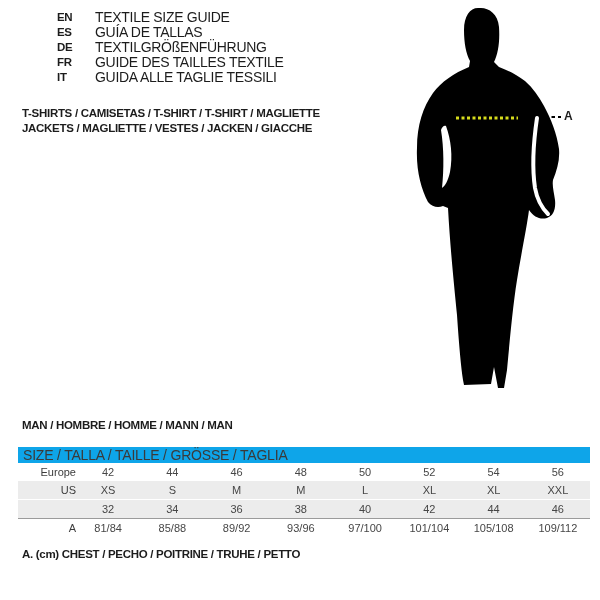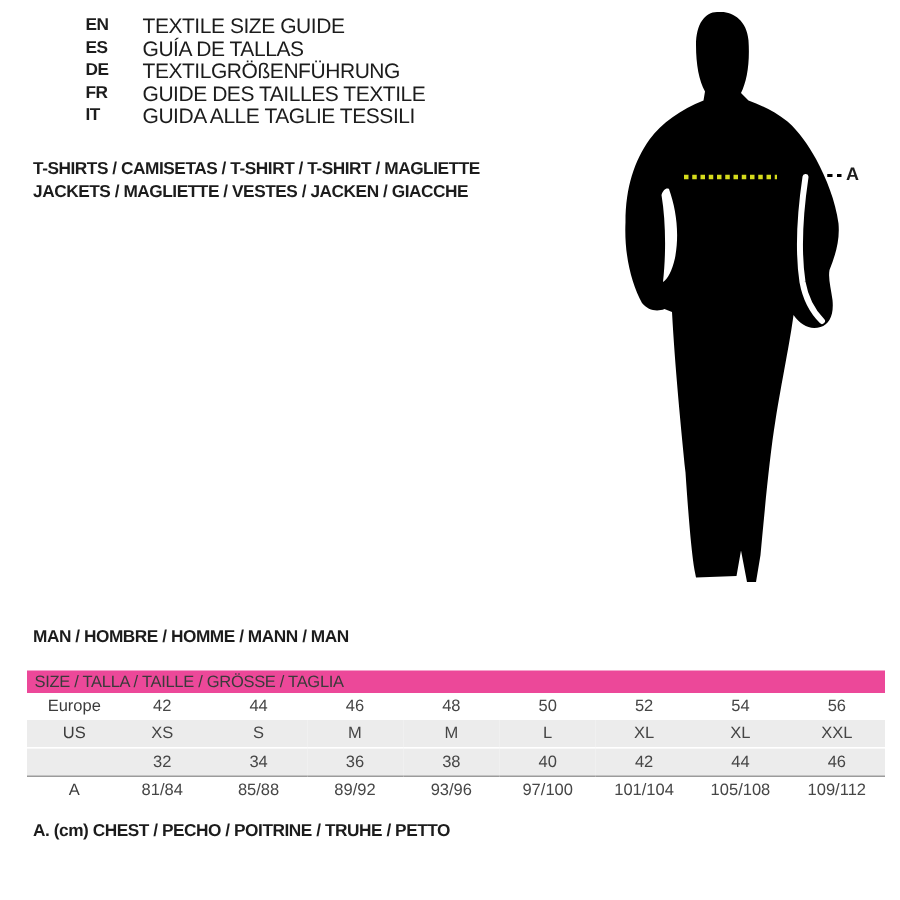--- a/index.html
+++ b/index.html
@@ -15,22 +15,22 @@
   
   .products{position:absolute;left:22px;top:106px;}
   .product-line{font-size:11.5px;font-weight:700;letter-spacing:-0.3px;line-height:15px;white-space:nowrap;}
   
   .figure-svg{position:absolute;left:400px;top:0px;width:200px;height:400px;}
   .measure-label{position:absolute;left:564px;top:109px;font-size:12px;font-weight:700;}
   .gender-caption{position:absolute;left:22px;top:419px;font-size:11.5px;font-weight:700;letter-spacing:-0.3px;}
   
   .size-table{position:absolute;left:18px;top:447px;width:572px;border-collapse:collapse;table-layout:fixed;}
   .size-table td{font-size:11px;color:#464646;height:18px;padding:0;text-align:center;vertical-align:middle;}
-  .size-table td.row-label{text-align:center;padding-left:5px;color:#3c3c3c;}
-  .size-table tr.thead td{background:#ec4899;height:15px;text-align:left;padding-left:5px;color:#3a3a3a;font-size:11px;letter-spacing:-0.2px;}
+  .size-table td.row-label{text-align:right;padding-left:5px;color:#3c3c3c;}
+  .size-table tr.thead td{background:#0ea5e9;height:15px;text-align:left;padding-left:5px;color:#3a3a3a;font-size:14px;letter-spacing:-0.2px;}
   .size-table tr.stripe td{background:#ececec;}
   .size-table tr.stripe-mid td{border-top:1px solid #ffffff;}
   .size-table tr.row-a td{border-top:1px solid #9b9b9b;}
   
   .footnote{position:absolute;left:22px;top:548px;font-size:11.5px;font-weight:700;letter-spacing:-0.3px;}
 </style>
 </head>
 <body>
 
 <div class="canvas">

